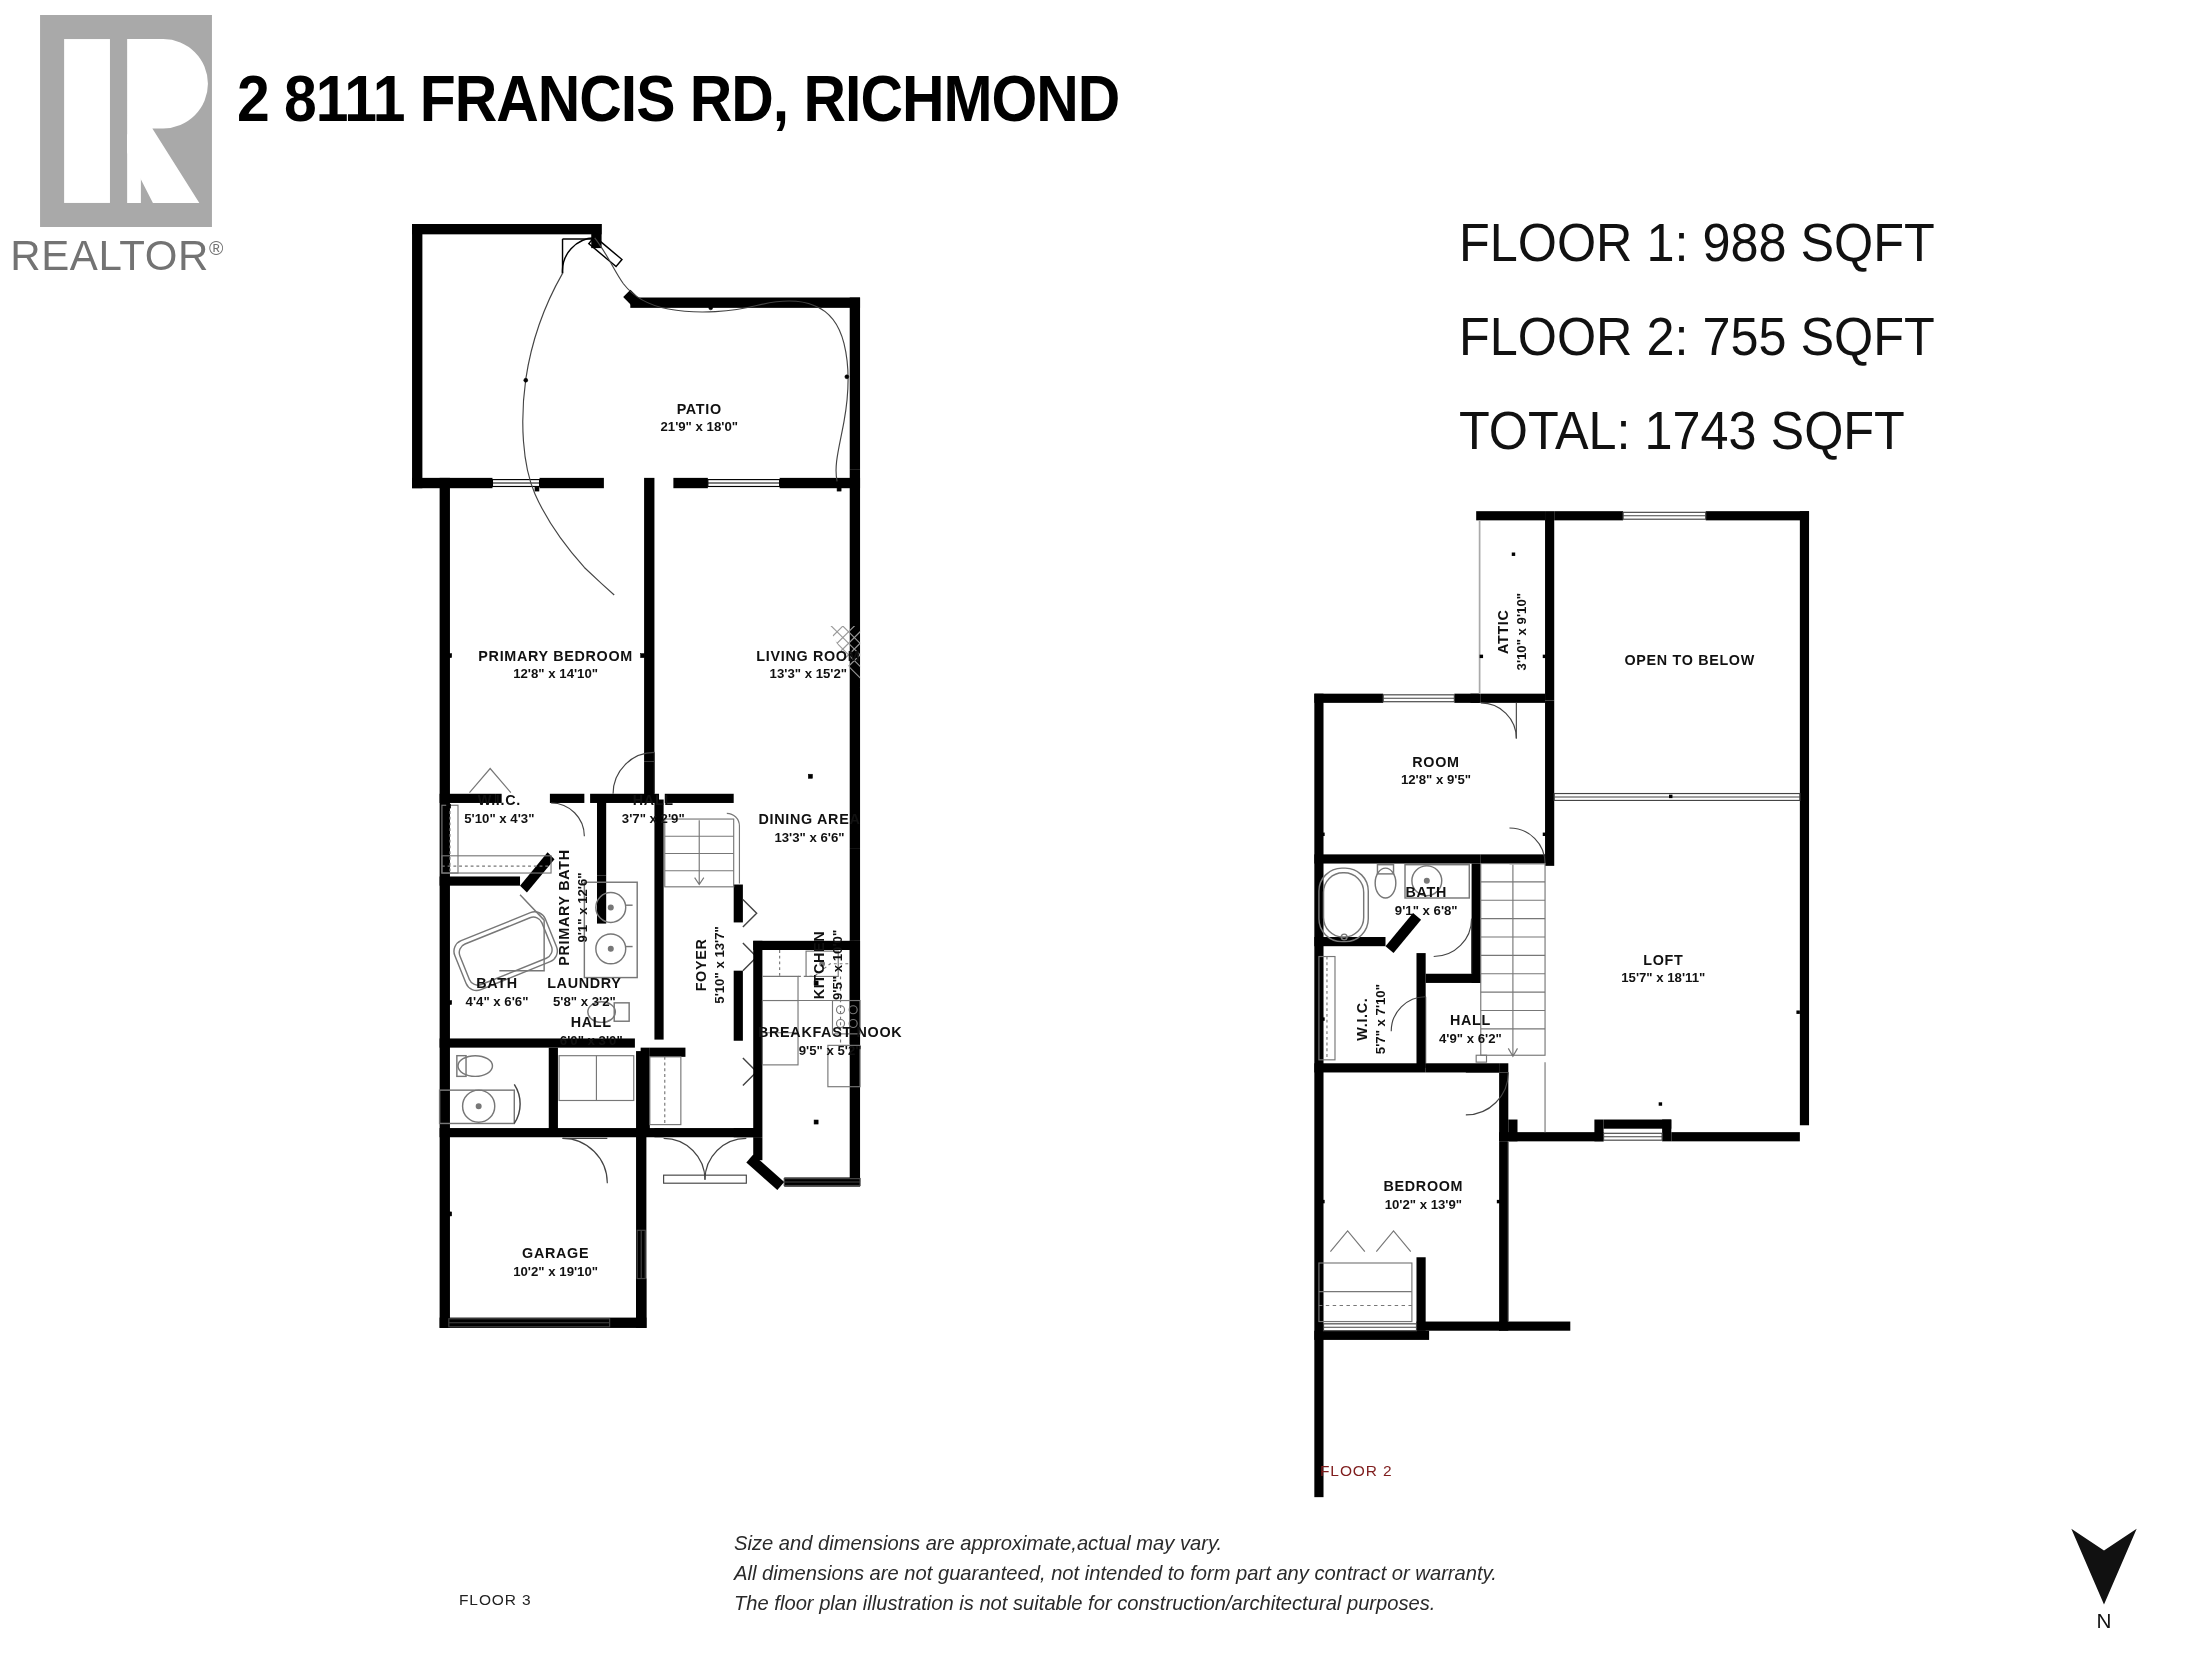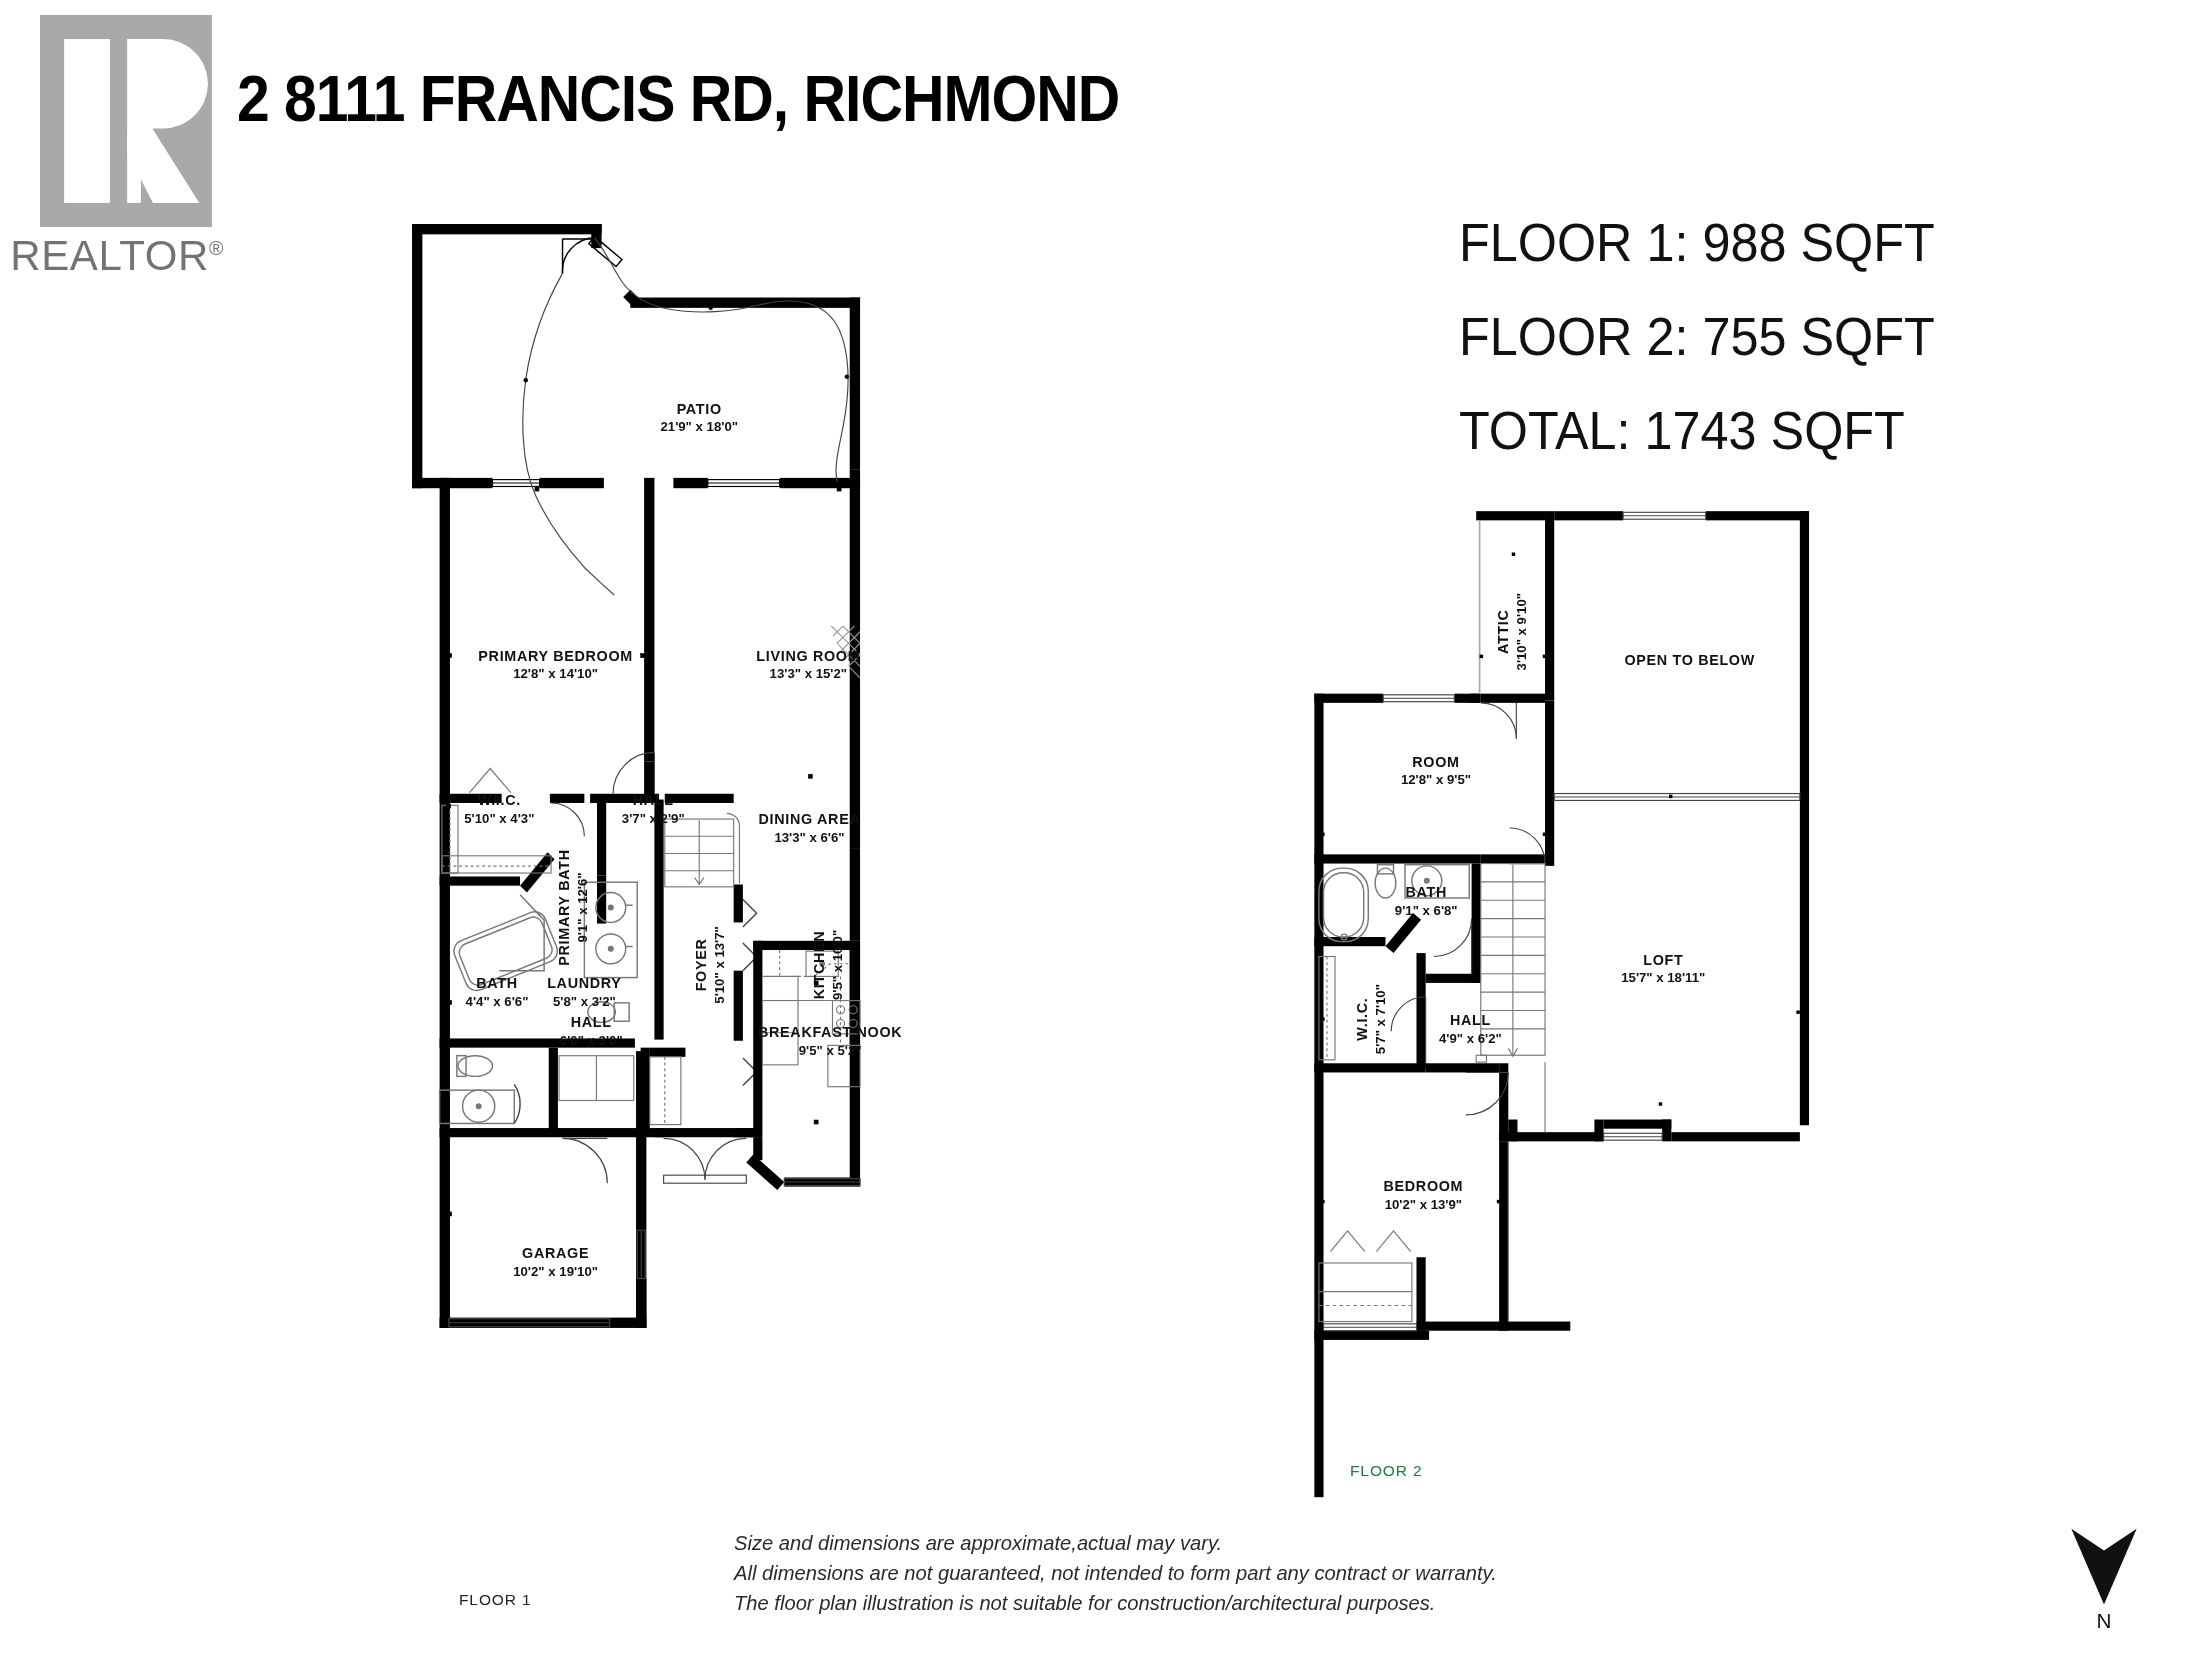--- a/index.html
+++ b/index.html
@@ -26,21 +26,21 @@
       transform:scaleX(0.95);transform-origin:left top;}
 
   
   #floor1-plan{position:absolute;left:412px;top:224px;width:540px;height:1367px;}
   #floor2-plan{position:absolute;left:1304px;top:511px;width:528px;height:976px;}
   #floor1-plan svg, #floor2-plan svg{display:block;width:100%;height:100%;overflow:visible;}
 
   #floor1-caption{position:absolute;left:459px;top:1591px;font-size:15.5px;
       letter-spacing:0.9px;color:#222;font-weight:400;}
   #floor2-caption{position:absolute;left:1320px;top:1462px;font-size:15.5px;
-      letter-spacing:0.9px;color:#15803d;font-weight:400;margin-left:30px;}
+      letter-spacing:0.9px;color:#7f1d1d;font-weight:400;}
 
   
   #disclaimer{position:absolute;left:734px;top:1528px;width:861px;font-style:italic;}
   #disclaimer .dl{font-size:21px;line-height:1.42;color:#2a2a2a;white-space:nowrap;
       transform:scaleX(0.96);transform-origin:left top;}
 
   
   #compass{position:absolute;left:2061px;top:1523px;width:86px;height:115px;}
   #compass-label{position:absolute;left:0;top:86px;width:86px;text-align:center;
       font-size:20.7px;color:#111;}
@@ -364,21 +364,21 @@
           <text class="rmlabel" x="728" y="1415" font-size="25" letter-spacing="1.2">BREAKFAST NOOK</text>
           <text class="rmdim" x="728" y="1446" font-size="23">9'5" x 5'2"</text>
         </g>
         <g>
           <text class="rmlabel" x="250" y="1800" font-size="25" letter-spacing="1.2">GARAGE</text>
           <text class="rmdim" x="250" y="1831" font-size="23">10'2" x 19'10"</text>
         </g>
       </g>
 </svg>
 </div>
-<div id="floor1-caption">FLOOR 1</div>
+<div id="floor1-caption">FLOOR 3</div>
 
 <div id="floor2-plan">
 <svg viewBox="0 0 920 1700" xmlns="http://www.w3.org/2000/svg">
   <g>
 
     <g stroke-width="0" fill="#000">
 
       <rect x="300" y="0" width="120" height="16"></rect>
       <rect x="420" y="0" width="16" height="330"></rect>
       <rect x="436" y="0" width="120" height="16"></rect>

